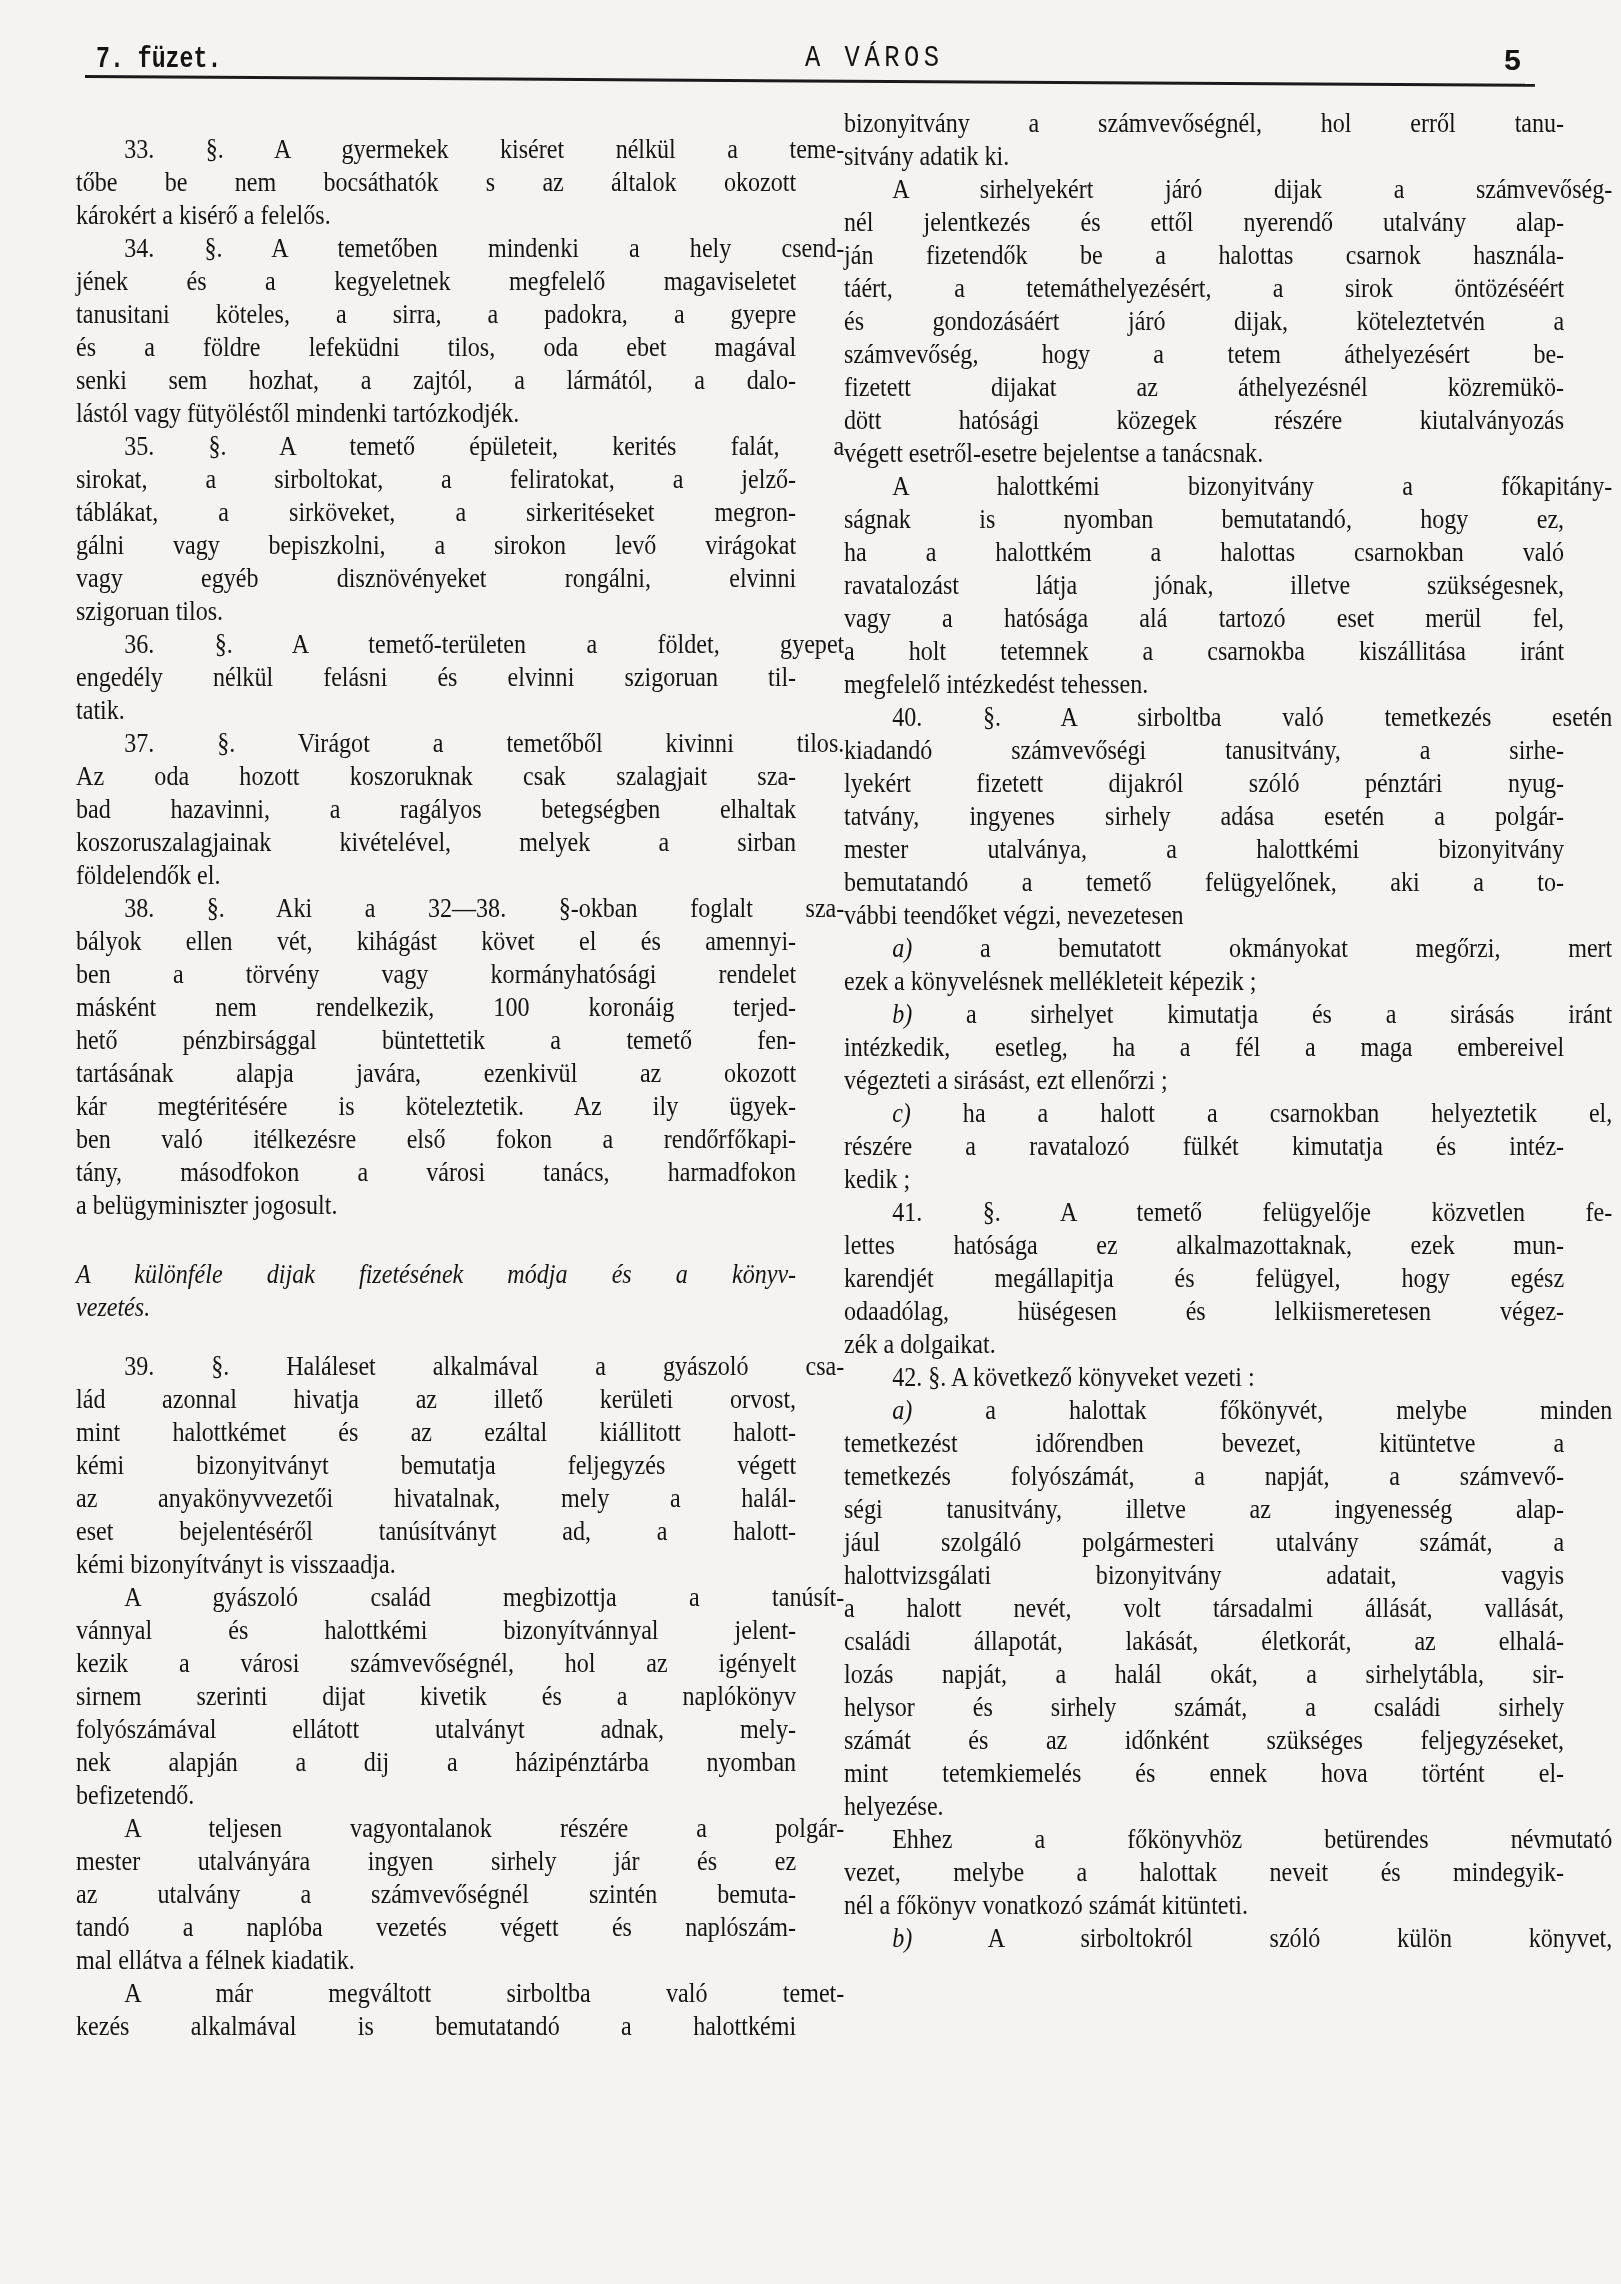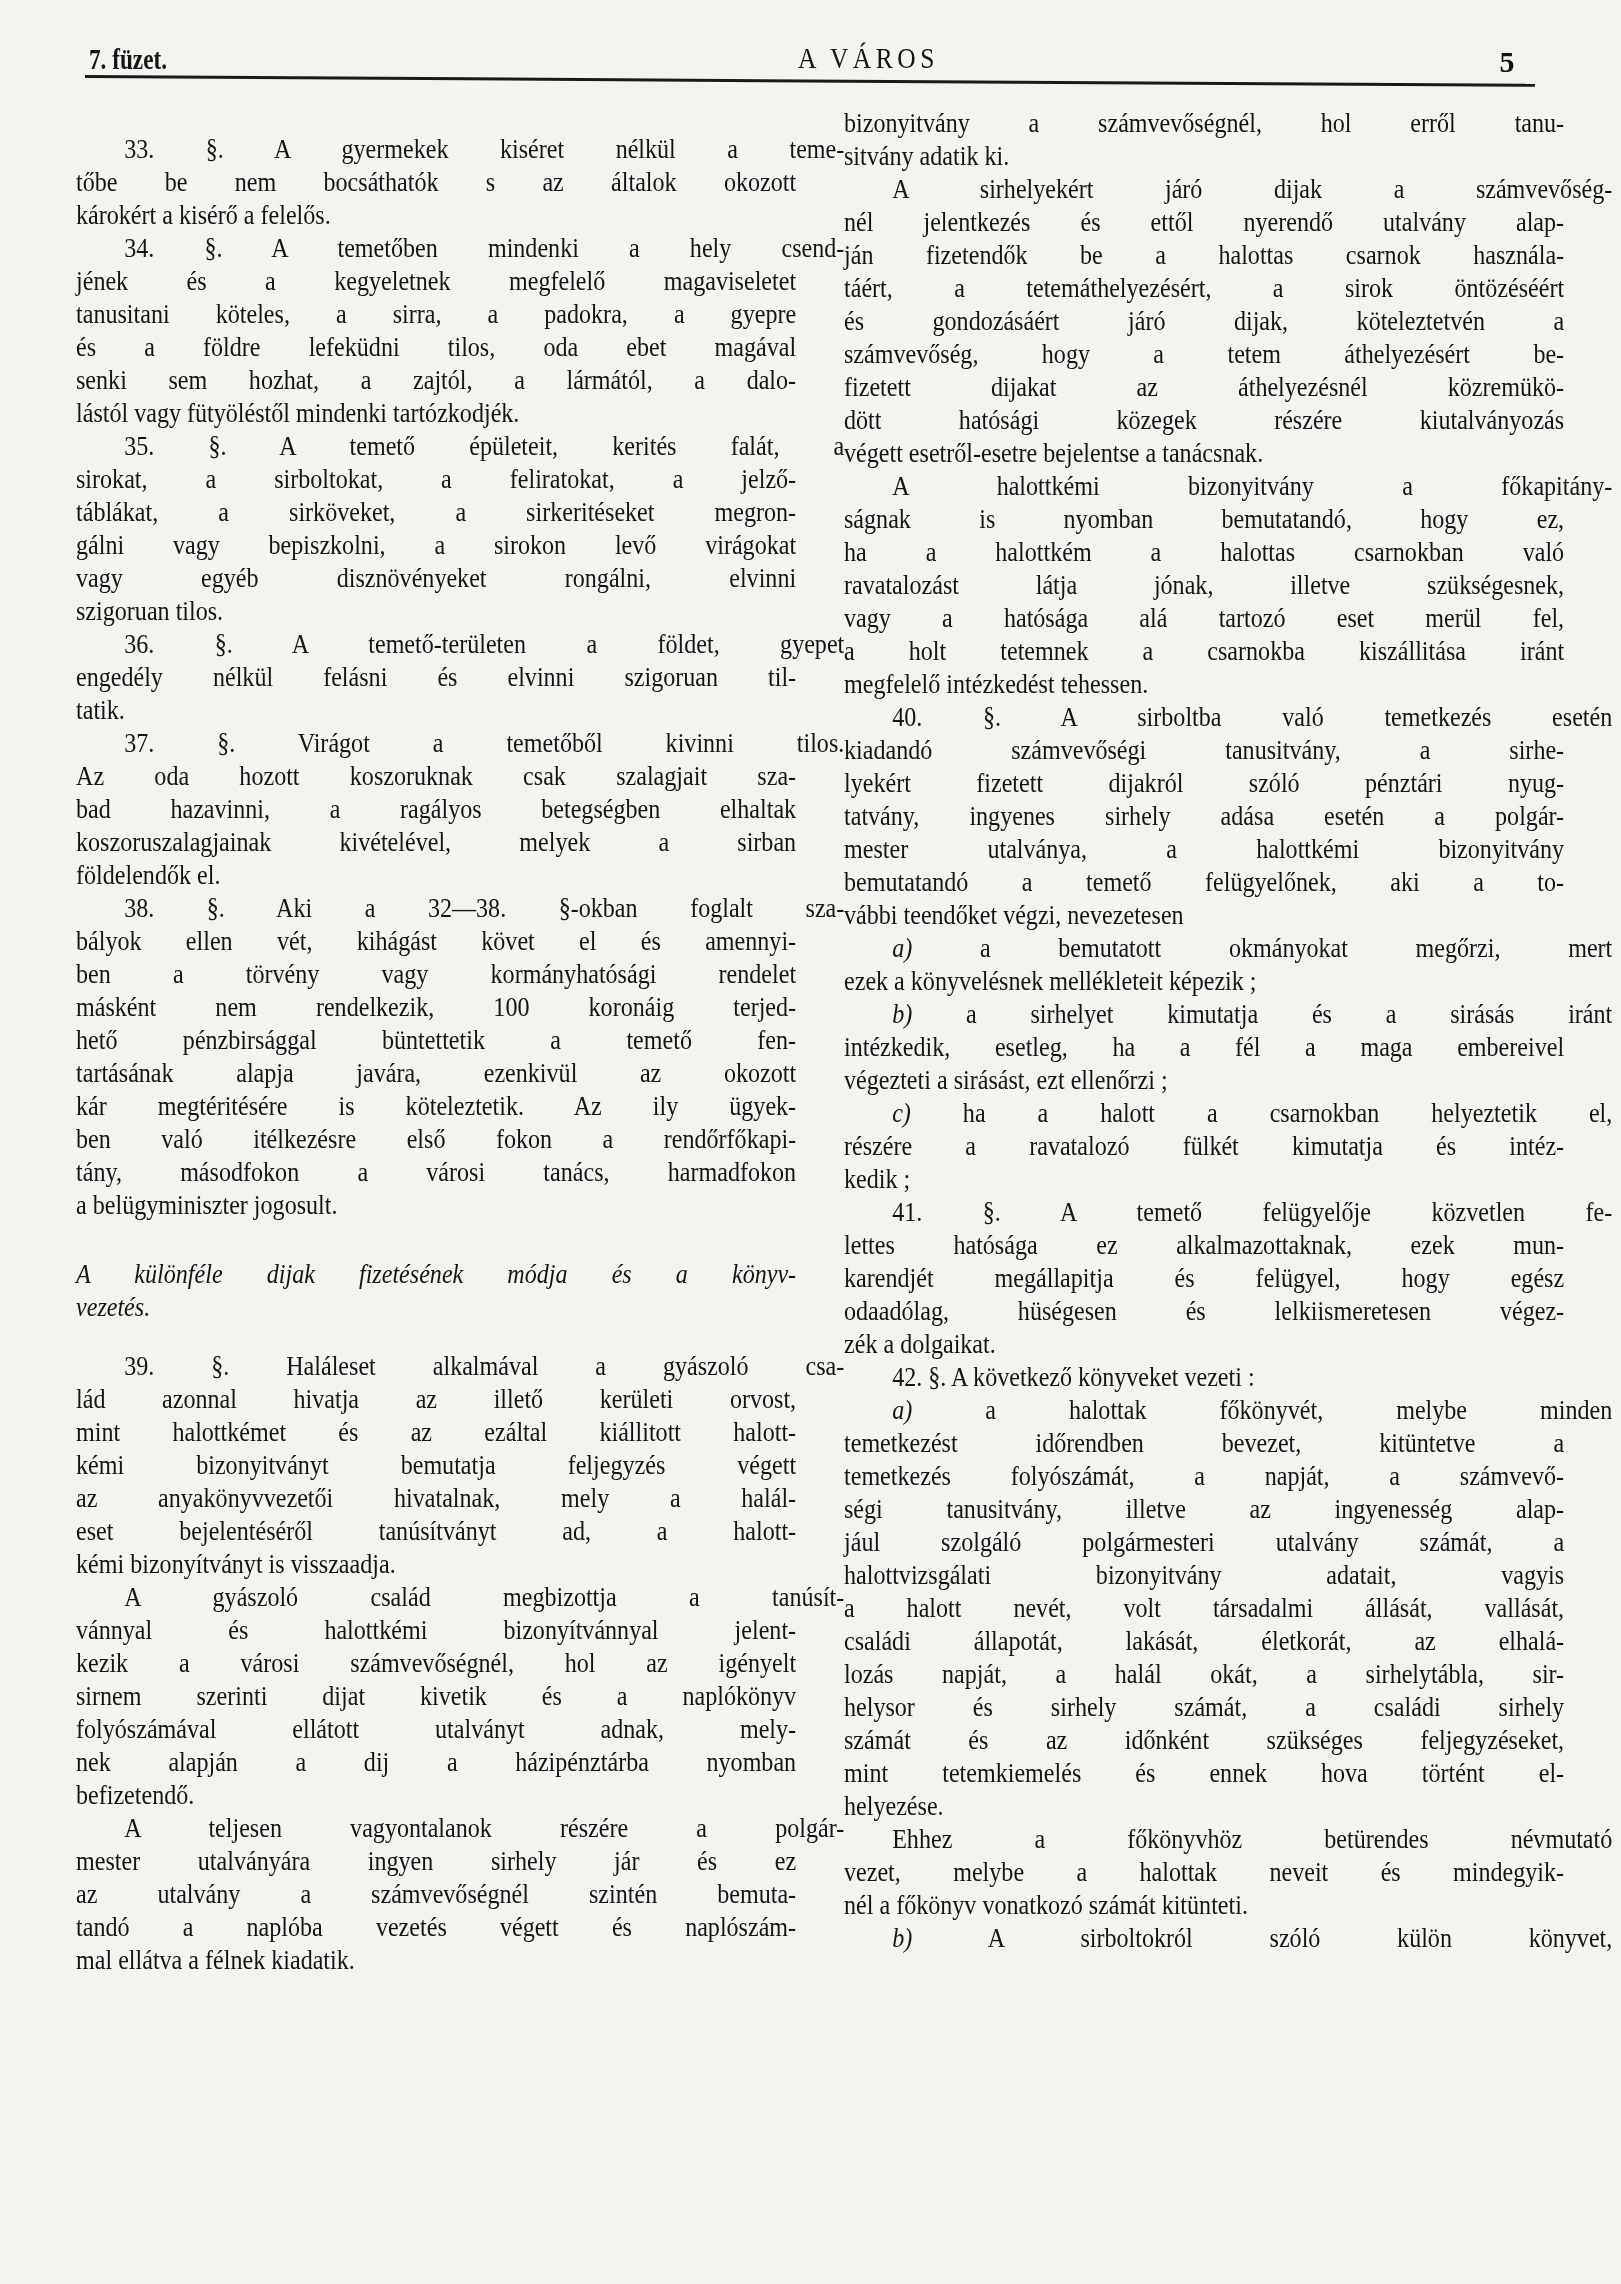--- a/index.html
+++ b/index.html
@@ -1,21 +1,21 @@
 <!DOCTYPE html>
 <html style="font-size:10.6px"><head>
 <meta charset="utf-8">
 <style>
   html, body { margin:0; padding:0; }
   body {
     width:1622px; height:2284px; background:#f4f3f0; position:relative; overflow:hidden;
     font-family:"Liberation Serif","DejaVu Serif",serif; color:#141414;
   }
-  .header { position:absolute; left:82px; top:36px; width:1439px; height:40px;
-    font-family:Liberation Serif, serif; font-size:29px; }
+  .header { position:absolute; left:89px; top:36px; width:1439px; height:40px;
+    font-family:Liberation Mono, monospace; font-size:29px; }
   .header .left { position:absolute; left:6.6px; top:6.6px; font-weight:bold; transform:scaleX(0.8); transform-origin:left; }
   .header .center { position:absolute; left:716px; top:5.3px; letter-spacing:5.3px; font-size:30px; transform:scaleX(0.85); transform-origin:left; }
   .header .right { position:absolute; right:6.6px; top:9.2px; font-weight:bold; font-size:30px; }
   .rule { position:absolute; left:85px; top:75px; width:1450px; height:2.6px; background:#1a1a1a; transform:rotate(0.35deg); transform-origin:left; }
   .col { position:absolute; top:106px; width:720px; font-size:28px; line-height:33px; }
   .col.left { left:76px;margin-top:26px; }
   .col.right { left:844px; }
   .col p { margin:0; text-align:justify; text-indent:0; }
   .col p .ln { display:block; text-align:justify; text-align-last:justify; white-space:nowrap; }
   .col p .ln.last { text-align-last:left; }
@@ -107,20 +107,24 @@
       <span class="ln">nek alapján a dij a házipénztárba nyomban</span>
       <span class="ln last">befizetendő.</span>
     </p>
   <p>
       <span class="ln ind">A teljesen vagyontalanok részére a polgár-</span>
       <span class="ln">mester utalványára ingyen sirhely jár és ez</span>
       <span class="ln">az utalvány a számvevőségnél szintén bemuta-</span>
       <span class="ln">tandó a naplóba vezetés végett és naplószám-</span>
       <span class="ln last">mal ellátva a félnek kiadatik.</span>
     </p>
+  <p>
+      <span class="ln ind">A már megváltott sirboltba való temet-</span>
+      <span class="ln">kezés alkalmával is bemutatandó a halottkémi</span>
+    </p>
 </div>
 
 <div class="col right">
   <p>
       <span class="ln">bizonyitvány a számvevőségnél, hol erről tanu-</span>
       <span class="ln last">sitvány adatik ki.</span>
     </p>
   <p>
       <span class="ln ind">A sirhelyekért járó dijak a számvevőség-</span>
       <span class="ln">nél jelentkezés és ettől nyerendő utalvány alap-</span>

